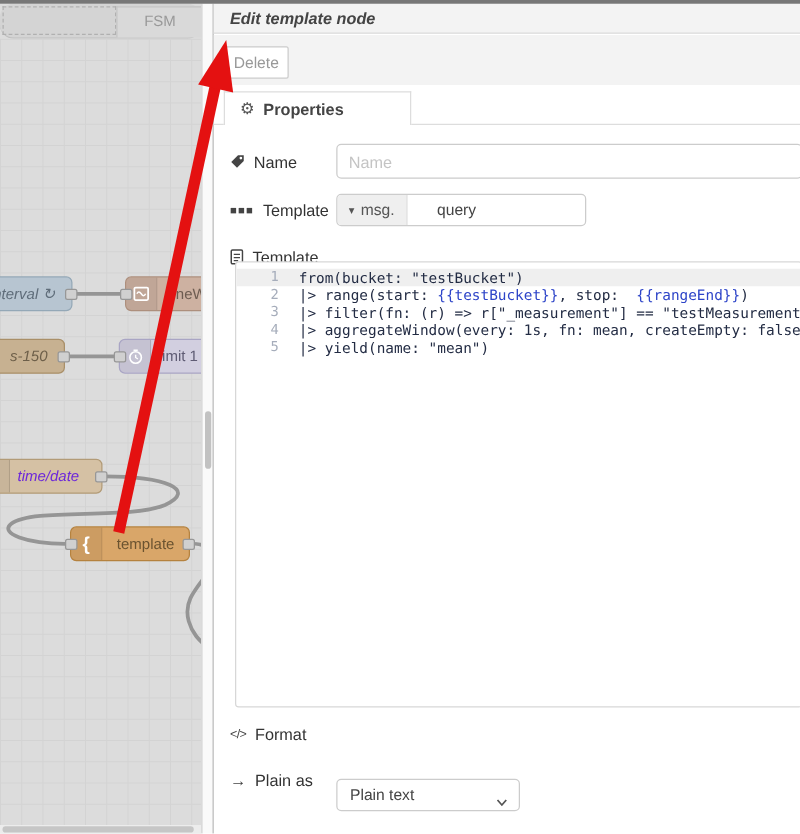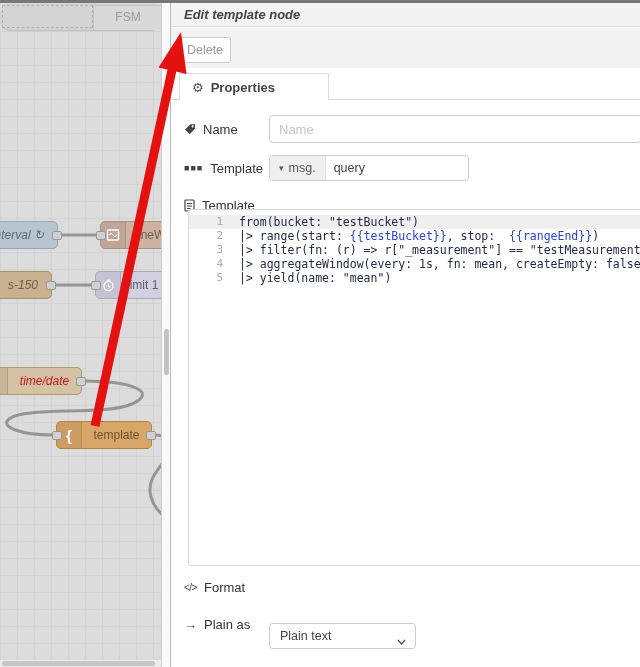--- a/index.html
+++ b/index.html
@@ -48,21 +48,21 @@
   .flabel{position:absolute;left:13px;display:flex;align-items:center;gap:7px;color:#333;height:28px;}
   .ficon{color:#444;display:inline-flex;align-items:center;}
   .input-name{position:absolute;left:98px;top:112px;right:-2px;height:28px;border:1px solid #ccc;border-radius:4px;
               box-sizing:border-box;padding:0 9px;font-size:13px;color:#555;font-family:"Liberation Sans",sans-serif;}
   .input-name::placeholder{color:#c4c4c4;}
   .typed{position:absolute;left:98px;top:152px;width:200px;height:26px;border:1px solid #ccc;border-radius:4px;
          box-sizing:border-box;display:flex;align-items:center;background:#fff;overflow:hidden;}
   .typed-btn{height:100%;background:#efefef;border:none;border-right:1px solid #e2e2e2;display:flex;align-items:center;gap:5px;
              padding:0 9px;color:#555;font-size:12.5px;font-family:"Liberation Sans",sans-serif;}
   .caret{font-size:9px;color:#555;}
-  .typed-val{padding-left:8px;color:#444;font-size:12.5px;}
+  .typed-val{padding-left:24px;color:#444;font-size:12.5px;}
 
   .editor{position:absolute;left:17px;top:206px;right:-2px;height:357px;border:1px solid #d7d7d7;border-radius:3px;
           box-sizing:border-box;background:#fff;overflow:hidden;padding-top:5px;
           font-family:"DejaVu Sans Mono",monospace;font-size:11.5px;}
   .code-row{display:flex;height:14px;line-height:14px;white-space:pre;}
   .code-row.active{background:#efefef;}
   .ln{flex:0 0 34px;text-align:right;padding-right:0;color:#a6adbb;font-size:11px;}
   .lc{padding-left:16px;color:#232c44;}
   .mus{color:#2d44c8;}
 
@@ -121,21 +121,21 @@
               <path d="M6.5 4.7 V7 L8.3 8.2" fill="none" stroke="#fff" stroke-width="1.1"></path>
               <path d="M4.8 1.2 H8.2" stroke="#fff" stroke-width="1.3"></path>
             </svg>
         </span>
         <span class="nlabel" style="color: rgb(95, 92, 116);">limit 1 ms</span>
         <span class="port port-l"></span>
       </div>
 
       <div class="node" style="left: -18px; top: 336px; width: 100px; background-color: rgb(213, 193, 164); border-color: rgb(178, 155, 119);">
         <span class="nicon" style="font-style:italic;font-weight:bold;font-size:13px;">f</span>
-        <span class="nlabel it" style="text-align: center; color: #b91c1c;">time/date</span>
+        <span class="nlabel it" style="text-align: left; color: #6d28d9;">time/date</span>
         <span class="port port-r"></span>
       </div>
 
       <div class="node" style="left: 56px; top: 390px; width: 96px; background-color: rgb(217, 166, 105); border-color: rgb(181, 130, 63);">
         <span class="nicon" style="font-size:15px;font-weight:bold;">{</span>
         <span class="nlabel" style="text-align: center; color: rgb(107, 83, 48);">template</span>
         <span class="port port-l"></span>
         <span class="port port-r"></span>
       </div>
     </div>

